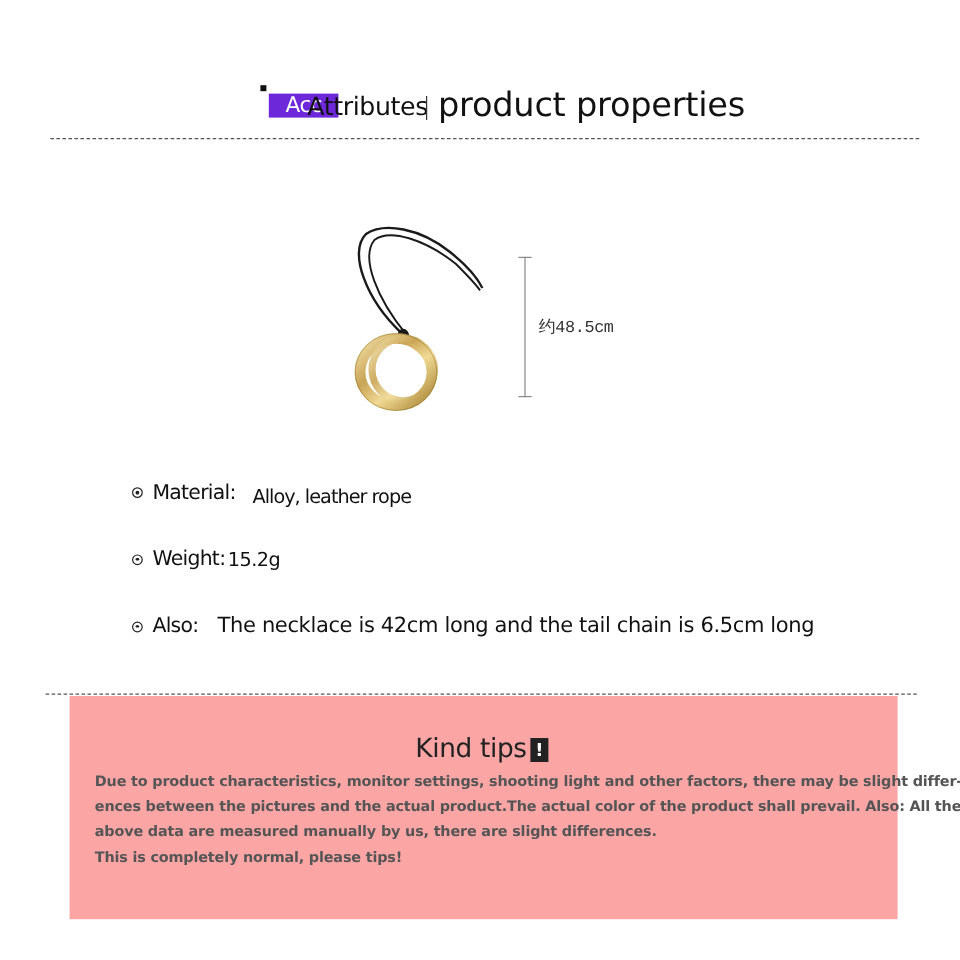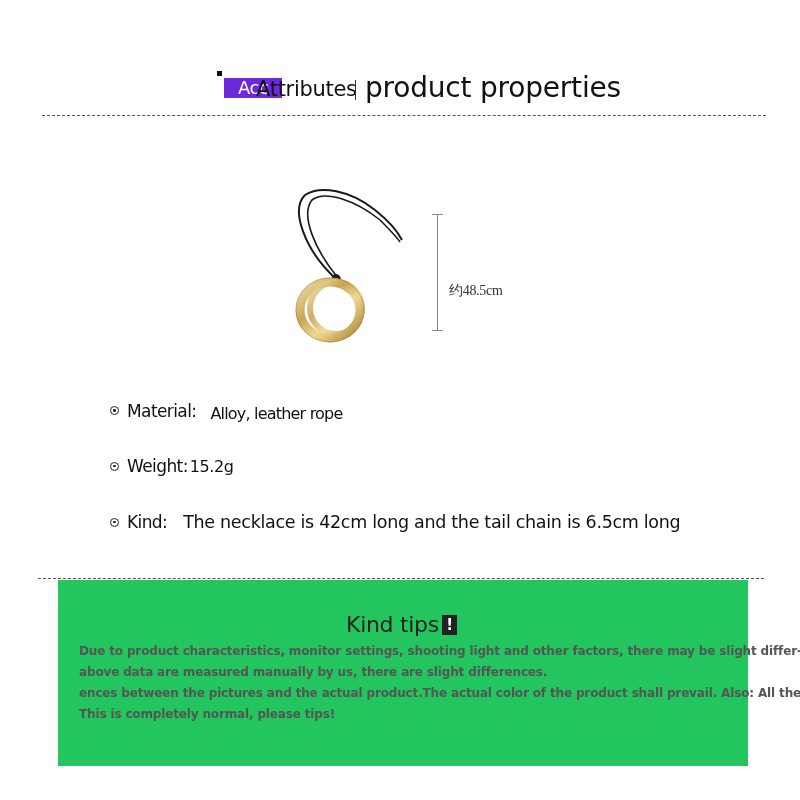--- a/index.html
+++ b/index.html
@@ -22,39 +22,39 @@
   .dash { height: 0; border-top: 1px dashed #555; }
   .dash1 { left: 42px; top: 115px; width: 724px; }
   .dash2 { left: 38px; top: 578px; width: 726px; }
 
   
   .product { left: 280px; top: 180px; width: 140px; height: 170px; }
   .measure-line { left: 437px; top: 214px; width: 1px; height: 117px; background: #888; }
   .measure-cap { left: 432px; width: 11px; height: 1px; background: #888; }
   .measure-cap.top { top: 214px; }
   .measure-cap.bot { top: 330px; }
-  .measure-label { left: 449px; top: 282px; font-size: 14px; line-height: 18px; color: #333; font-family: Liberation Serif, serif; letter-spacing: -0.3px; }
+  .measure-label { left: 449px; top: 265px; font-size: 14px; line-height: 18px; color: #333; font-family: Liberation Mono, monospace; letter-spacing: -0.3px; }
 
   
   .spec-row { left: 110px; display: flex; align-items: center; }
   .spec-bullet {
     width: 9px; height: 9px; border: 1.5px solid #222; border-radius: 50%; position: relative; margin-right: 8px; box-sizing: border-box;
   }
   .spec-bullet::after { content: ""; position: absolute; left: 2px; top: 2px; width: 2.5px; height: 2.5px; background: #222; border-radius: 50%; }
   .spec-label { font-size: 17px; font-family: "DejaVu Sans", sans-serif; letter-spacing: -0.6px; color: #111; }
   .spec-value { font-size: 16px; font-family: "DejaVu Sans", sans-serif; letter-spacing: -0.4px; color: #111; }
   .row-material { top: 398px; }
   .row-material .spec-value { margin-left: 14px; margin-top: 6px; letter-spacing: -0.8px; }
   .row-weight { top: 456px; }
   .row-weight .spec-value { margin-left: 2px; }
   .row-size { top: 512px; }
   .row-size .spec-value { margin-left: 16px; font-size: 17.5px; letter-spacing: -0.3px; }
 
   
-  .tips { left: 58px; top: 580px; width: 690px; height: 186px; background: #22c55e; }
+  .tips { left: 58px; top: 580px; width: 690px; height: 186px; background: #fca5a5; }
   .tips-title { position: absolute; left: 288px; top: 31px; font-size: 22px; line-height: 28px; color: #222; font-family: "DejaVu Sans", sans-serif; letter-spacing: -0.3px; display: flex; align-items: center; }
   .tips-excl { display: inline-block; width: 15px; height: 20px; background: #222; color: #fff; font-size: 15px; line-height: 20px; text-align: center; font-weight: bold; margin-left: 3px; }
   .tips-body { position: absolute; left: 21px; top: 61px; width: 655px; font-size: 12px; line-height: 21px; color: #555; font-family: "DejaVu Sans", sans-serif; letter-spacing: -0.15px; font-weight: bold; }
   .tips-body div { white-space: nowrap; }
 </style>
 </head>
 <body>
 
 <div class="abs hdr-dot"></div>
 <div class="abs hdr-badge">Acc</div>
@@ -93,30 +93,30 @@
   <span class="spec-label">Material:</span>
   <span class="spec-value">Alloy, leather rope</span>
 </div>
 <div class="abs spec-row row-weight">
   <span class="spec-bullet"></span>
   <span class="spec-label">Weight:</span>
   <span class="spec-value">15.2g</span>
 </div>
 <div class="abs spec-row row-size">
   <span class="spec-bullet"></span>
-  <span class="spec-label">Kind:</span>
+  <span class="spec-label">Also:</span>
   <span class="spec-value">The necklace is 42cm long and the tail chain is 6.5cm long</span>
 </div>
 
 <div class="abs dash dash2"></div>
 
 <div class="abs tips">
   <div class="tips-title">
     <span>Kind tips</span>
     <span class="tips-excl">!</span>
   </div>
   <div class="tips-body">
     <div>Due to product characteristics, monitor settings, shooting light and other factors, there may be slight  differ-</div>
+    <div>ences between the pictures and the actual product.The actual color of the product shall prevail. Also: All the</div>
     <div>above data are measured manually by us, there are slight differences.</div>
-    <div>ences between the pictures and the actual product.The actual color of the product shall prevail. Also: All the</div>
     <div>This is completely normal, please tips!</div>
   </div>
 </div>
 
 </body></html>

